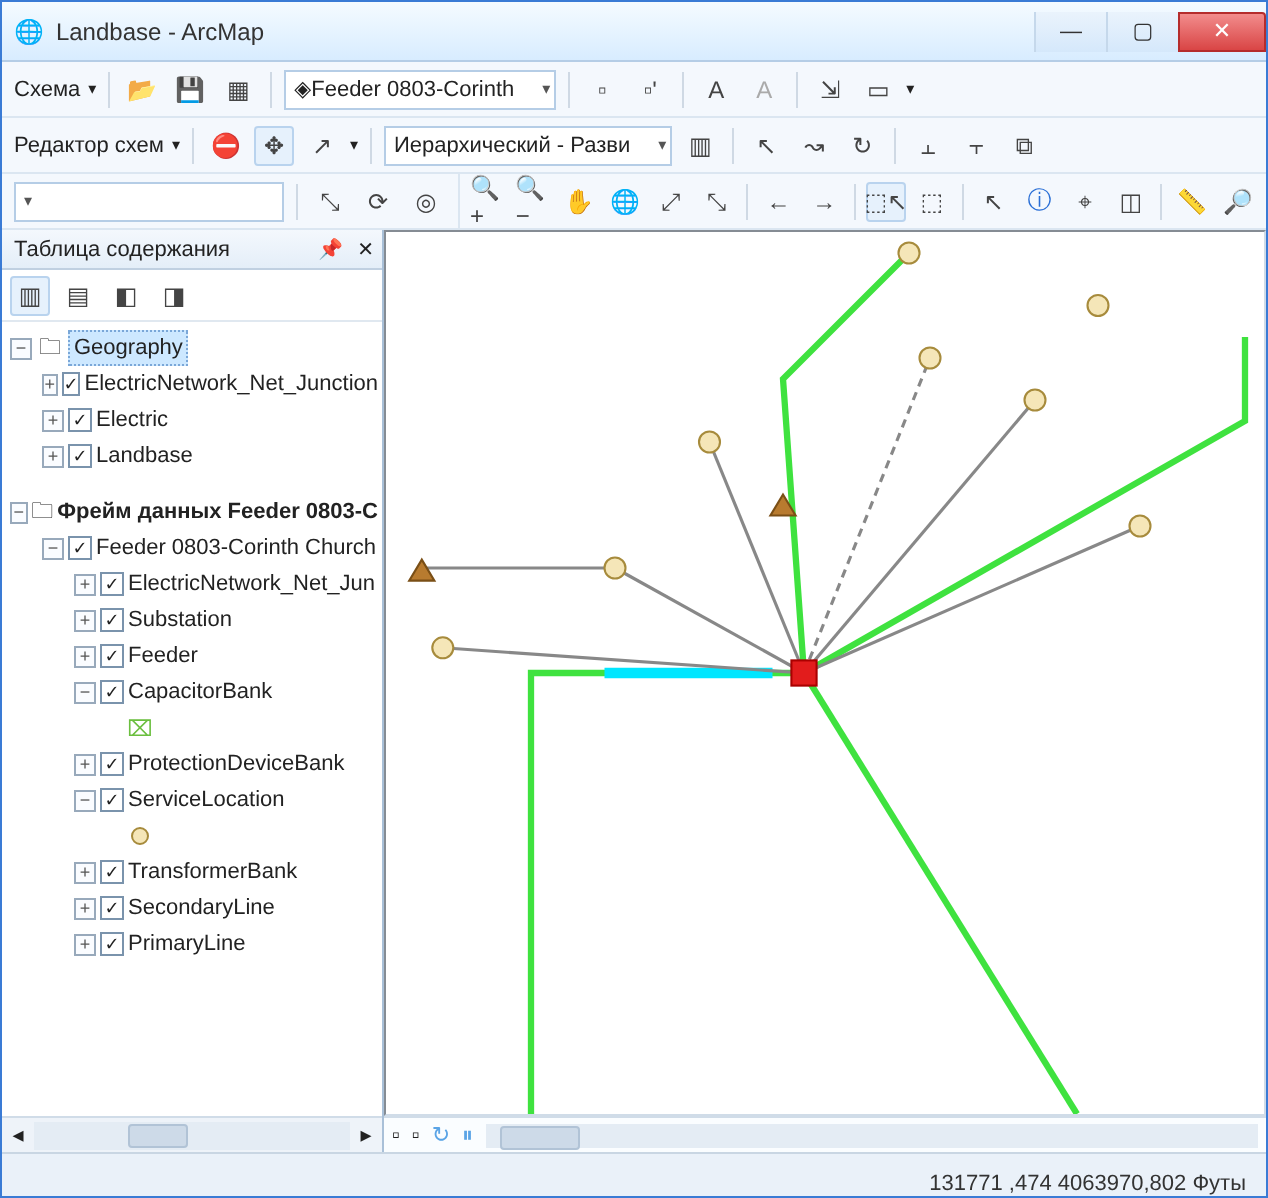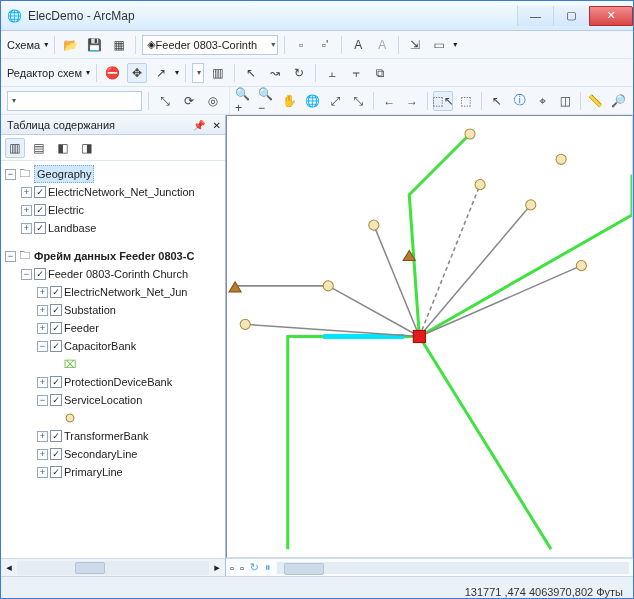--- a/index.html
+++ b/index.html
@@ -15,21 +15,21 @@
   .menubar .item { padding: 2px 6px; cursor: default; }
   .toolbar { display: flex; align-items: center; gap: 4px; padding: 2px 6px; background: #f4f8fd; border-bottom: 1px solid #dbe6f1; height: 28px; flex-wrap: nowrap; }
   .toolbar .lbl { white-space: nowrap; }
   .sep { width: 1px; height: 18px; background: #cfd9e4; margin: 0 2px; }
   .tbtn { width: 20px; height: 20px; display: flex; align-items: center; justify-content: center; border: 1px solid transparent; border-radius: 2px; font-size: 12px; color: #444; }
   .tbtn.active { border-color: #b9d3ee; background: #e6f1fc; }
   .dd { display: flex; align-items: center; border: 1px solid #b5cde6; background: #fff; padding: 0 2px 0 4px; height: 20px; }
   .dd .ddtxt { padding-right: 14px; white-space: nowrap; text-align: center; }
   .dd .car { font-size: 8px; color: #555; }
   .content { flex: 1; display: flex; overflow: hidden; position: relative; }
-  .toc { width: 225px; border-right: 1px solid #a9c0d8; display: flex; flex-direction: column; background: #fff; }
+  .toc { width: 191px; border-right: 1px solid #a9c0d8; display: flex; flex-direction: column; background: #fff; }
   .toc-title { background: linear-gradient(#f4f8fd,#e4eef8); border-bottom: 1px solid #c0d0e1; height: 20px; display: flex; align-items: center; justify-content: space-between; padding: 0 4px 0 6px; font-size: 11px; }
   .toc-toolbar { height: 26px; display: flex; align-items: center; gap: 4px; padding: 2px 4px; border-bottom: 1px solid #e0e8f0; }
   .tree { flex: 1; overflow: auto; padding: 4px 2px; }
   .node { display: flex; align-items: center; gap: 2px; height: 18px; white-space: nowrap; }
   .exp { width: 11px; height: 11px; border: 1px solid #98a9bb; font-size: 9px; line-height: 9px; text-align: center; color: #555; background: #fafcff; }
   .cb { width: 12px; height: 12px; border: 1px solid #7a93ac; background: #fff; display: flex; align-items: center; justify-content: center; font-size: 9px; color: #222; }
   .sel { background: #cde8ff; border: 1px dotted #7aa7d8; padding: 2px 2px; }
   .lyricon { width: 14px; height: 14px; display: inline-flex; align-items: center; justify-content: center; }
   .sym { width: 14px; display:flex; justify-content:center; }
   .toc-hscroll { height: 18px; border-top: 1px solid #d0dce8; display: flex; align-items: center; background: #eef3f9; }
@@ -44,21 +44,21 @@
   svg.mapsvg { position:absolute; left:0; top:0; width:100%; height:100%; }
 </style>
 </head>
 <body>
 
 <div class="window">
 
   <div class="titlebar">
     <div class="left">
       <span class="smallicon">🌐</span>
-      <span class="title">ElecDemo - ArcMap</span>
+      <span class="title">Landbase - ArcMap</span>
     </div>
     <div class="winbtns">
       <div class="winbtn">—</div>
       <div class="winbtn">▢</div>
       <div class="winbtn close">✕</div>
     </div>
   </div>
 
 
   <div class="toolbar">
@@ -89,20 +89,21 @@
   <div class="toolbar">
     <span class="lbl">Редактор схем</span>
     <span class="car" style="font-size:8px;">▾</span>
     <div class="sep"></div>
     <div class="tbtn">⛔</div>
     <div class="tbtn active">✥</div>
     <div class="tbtn">↗</div>
     <span class="car" style="font-size:8px;">▾</span>
     <div class="sep"></div>
     <div class="dd">
+      <span class="ddtxt">Иерархический - Разви</span>
       <span class="car">▾</span>
     </div>
     <div class="tbtn">▥</div>
     <div class="sep"></div>
     <div class="tbtn">↖</div>
     <div class="tbtn">↝</div>
     <div class="tbtn">↻</div>
     <div class="sep"></div>
     <div class="tbtn">⫠</div>
     <div class="tbtn">⫟</div>

